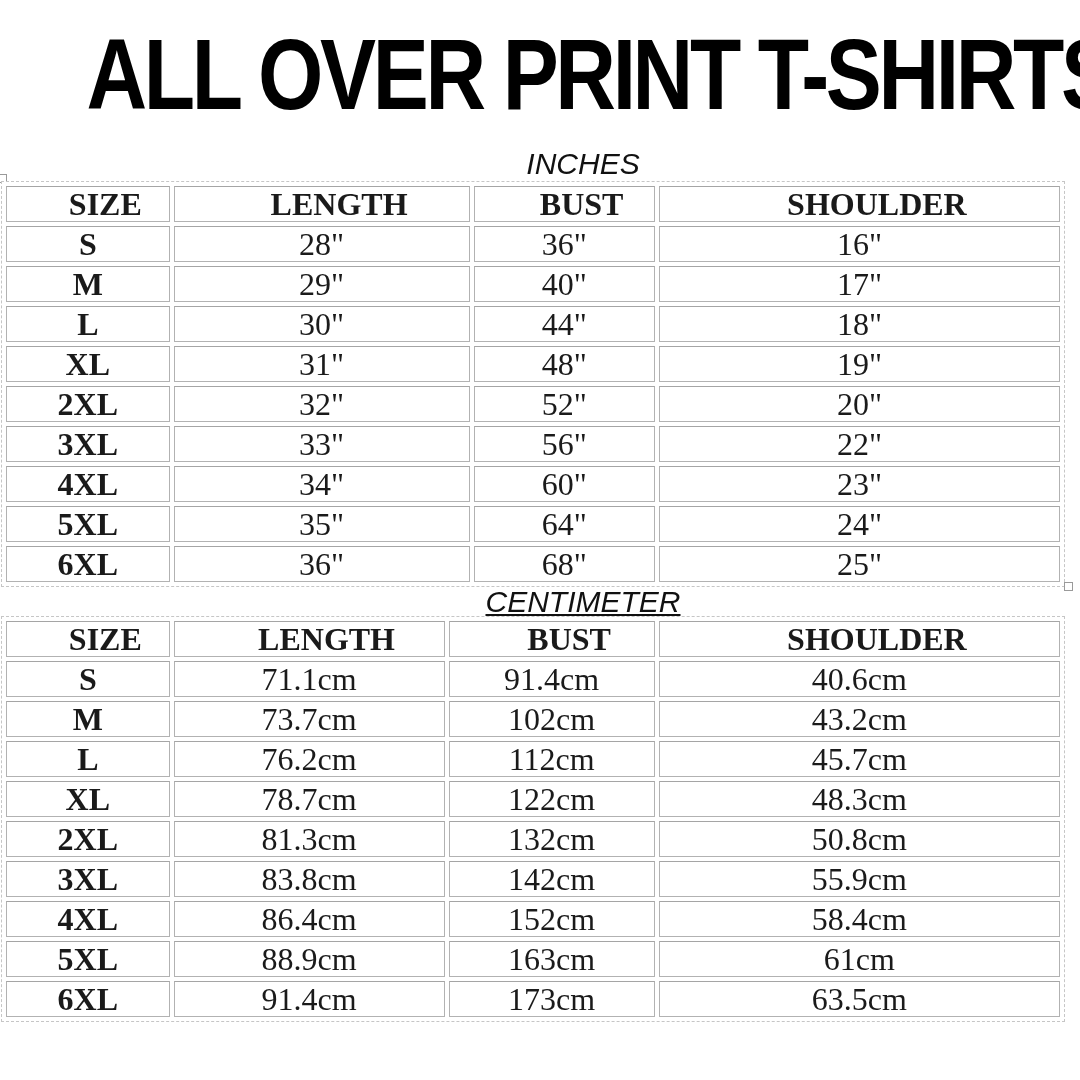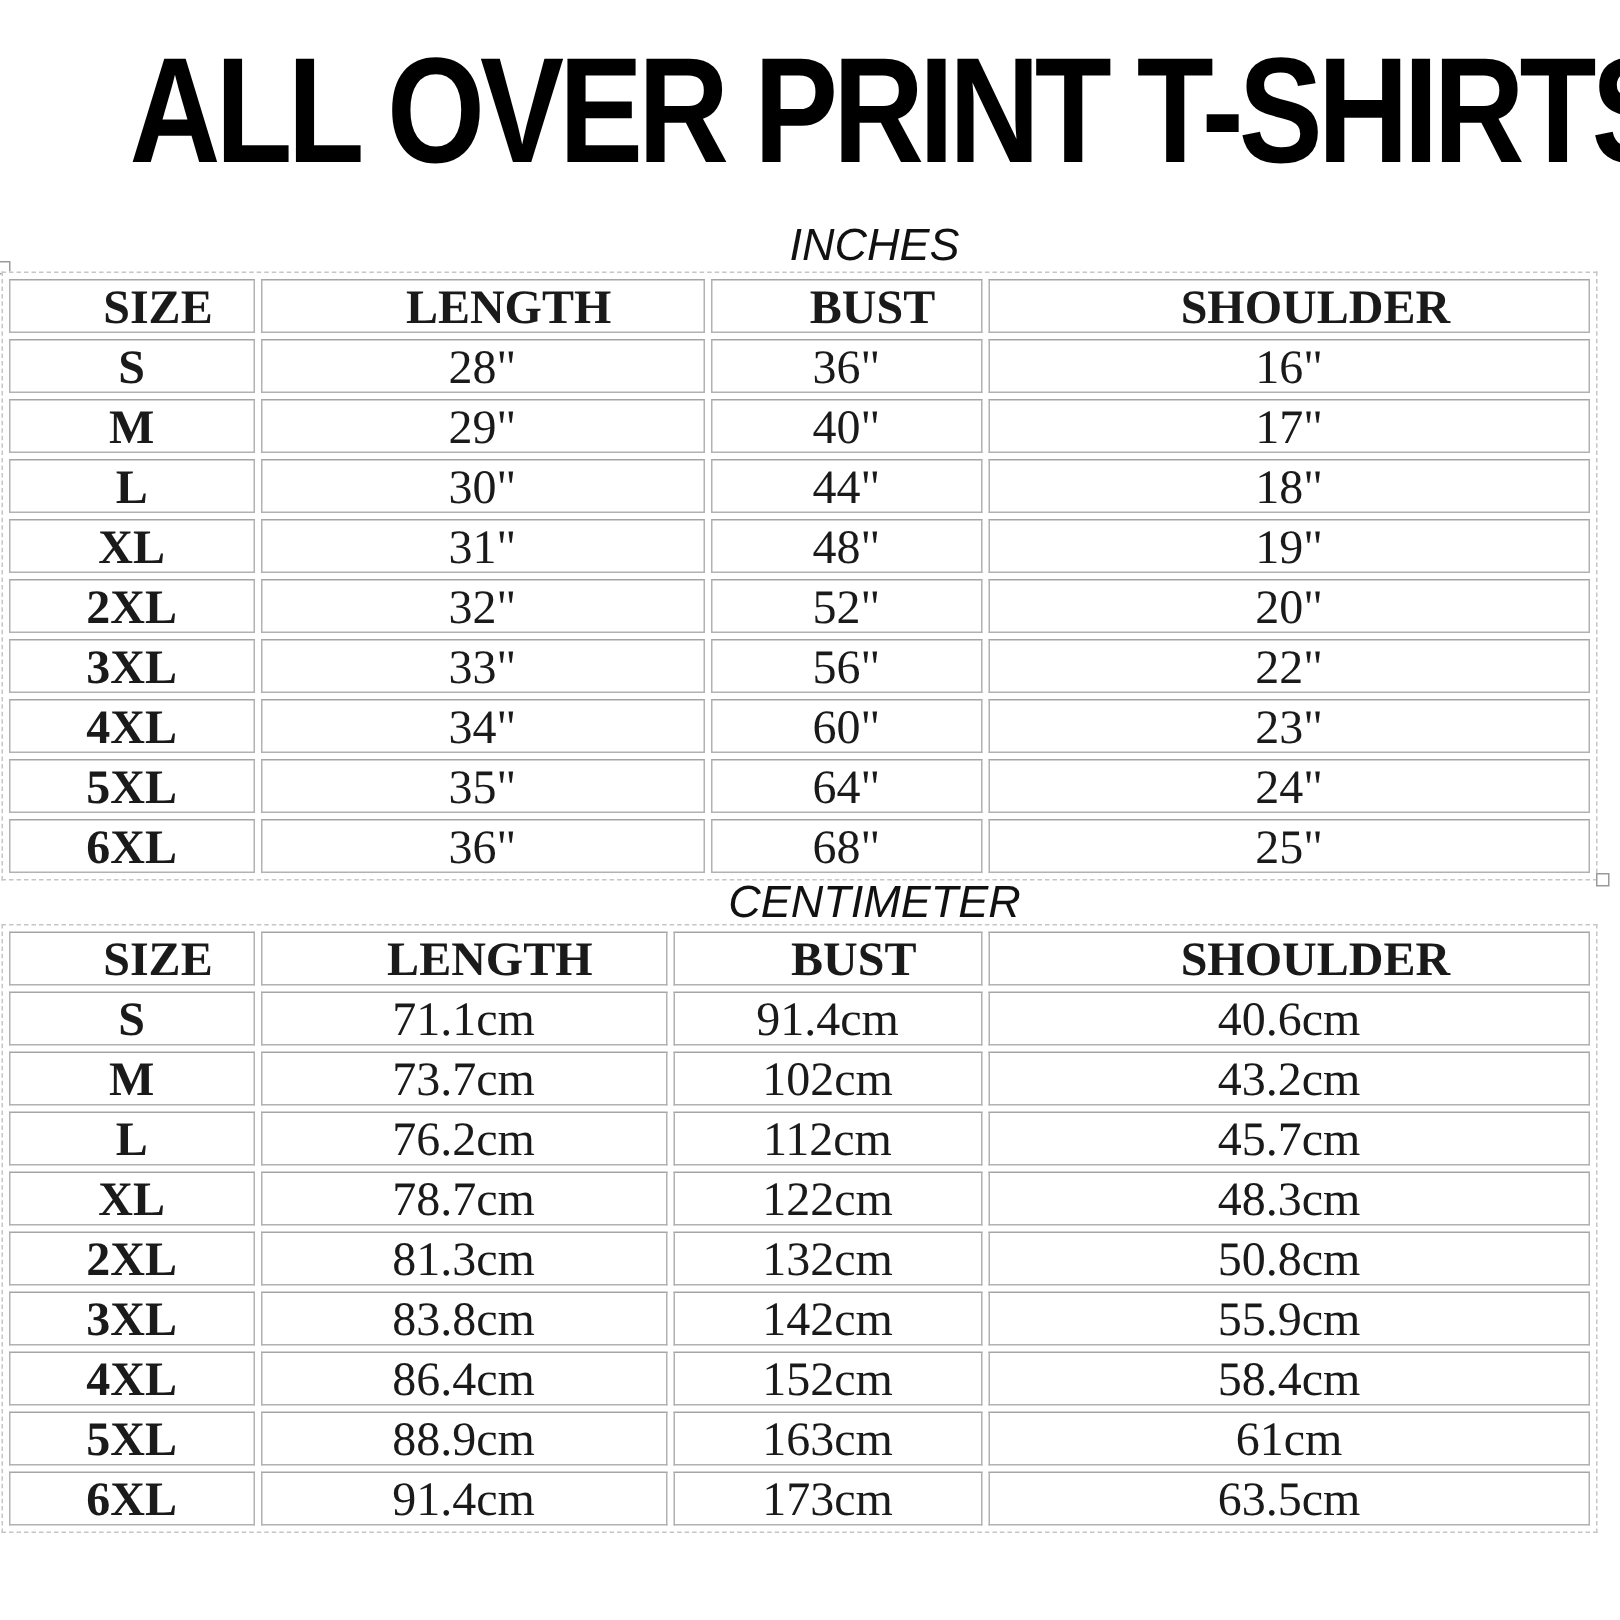--- a/index.html
+++ b/index.html
@@ -39,21 +39,21 @@
     box-sizing: border-box;
     padding-left: 86px;           
     text-align: center;
     font-family: "Liberation Sans", sans-serif;
     font-style: italic;
     font-size: 30px;
     line-height: 30px;
     color: #111111;
   }
   .unit-label.inches      { top: 149px; }
-  .unit-label.centimeter  { top: 587px; }
+  .unit-label.centimeter  { top: 587px; text-decoration: underline; }
 
   
   .size-table-wrap {
     position: absolute;
     left: 1px;
     width: 1062px;
     border: 1px dashed #c6c6c6;
     background: #ffffff;
     padding: 0;
   }

